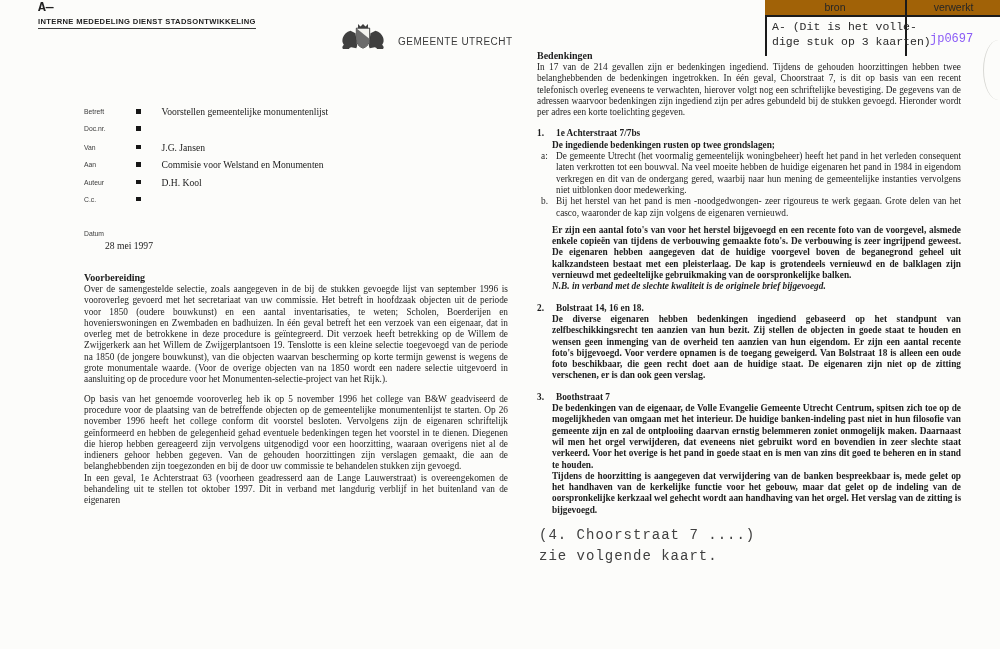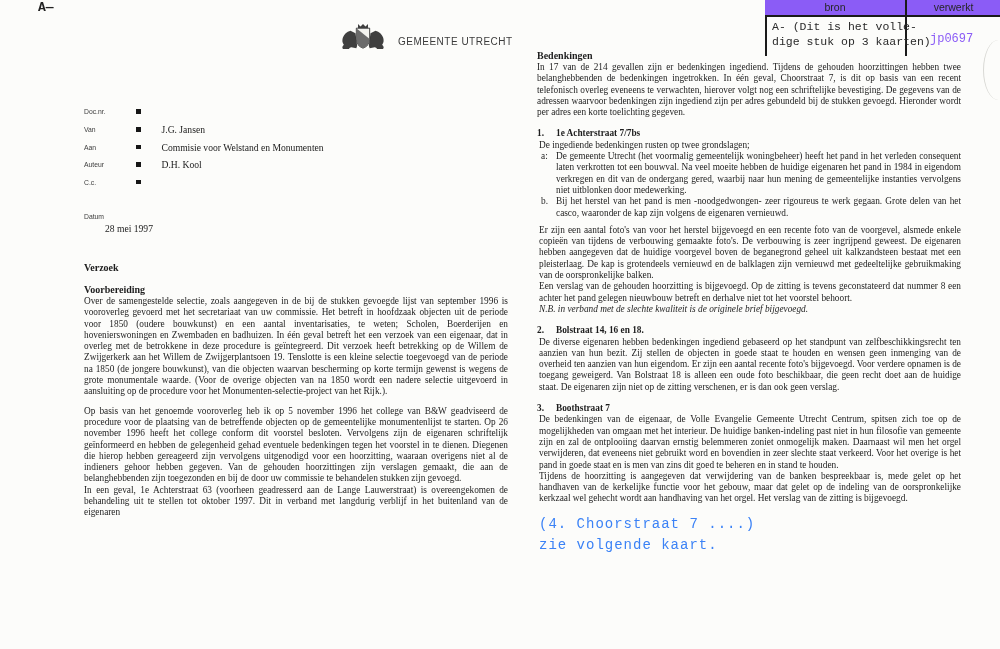--- a/index.html
+++ b/index.html
@@ -21,21 +21,21 @@
   }
   
   .logo{position:absolute;left:338px;top:22px;width:50px;height:34px;}
   .org-name{
     position:absolute;left:398px;top:36px;
     font-family:"Liberation Sans",sans-serif;font-size:10px;letter-spacing:.5px;color:#3b3b3b;
   }
   
   .stamp{position:absolute;left:765px;top:0;width:235px;height:56px;}
   .stamp-header{
-    display:flex;height:15px;background:#8b5cf6;border-bottom:2px solid #1a1a1a;
+    display:flex;height:15px;background:#a16207;border-bottom:2px solid #1a1a1a;
     font-family:"Liberation Sans",sans-serif;font-size:10.5px;color:#262626;
   }
   .stamp-header .cell-bron{width:140px;text-align:center;line-height:14px;}
   .stamp-header .cell-verwerkt{flex:1;text-align:center;line-height:14px;border-left:2px solid #1a1a1a;}
   .stamp-body{position:relative;height:39px;border-left:2px solid #1a1a1a;}
   .stamp-divider{position:absolute;left:138px;top:0;width:2px;height:39px;background:#1a1a1a;}
   .stamp-note{
     position:absolute;left:5px;top:2px;width:150px;
     font-family:"Liberation Mono",monospace;font-size:11.5px;line-height:15px;color:#2a2a2a;white-space:nowrap;
   }
@@ -58,44 +58,45 @@
   .left-col{left:84px;top:262px;width:424px;}
   .right-col{left:537px;top:50px;width:424px;}
   .sec-heading{font-weight:bold;font-size:10px;line-height:12px;text-align:left;}
   .para{margin:0 0 8px 0;}
   .para.tight{margin:0;}
   .mt{margin-top:10px;}
   
   .item{margin-top:10px;}
   .item-head{display:flex;font-weight:bold;}
   .item-num{width:19px;flex:none;}
-  .item-body{margin-left:2px;}
+  .item-body{margin-left:15px;font-weight:bold;}
   .subitem{display:flex;}
   .subitem .sub-label{width:15px;flex:none;margin-left:4px;}
   .subitem .sub-text{flex:1;text-align:justify;}
   .nb-line{font-style:italic;}
   .spacer-6{height:6px;}
   
   .closing-note{
     margin-top:9px;margin-left:2px;
     font-family:"Liberation Mono",monospace;font-size:14px;line-height:21px;
-    letter-spacing:1px;color:#3b82f6;text-align:left;
+    letter-spacing:1px;color:#404040;text-align:left;
   }
   
   .page-curl{
     position:absolute;right:-14px;top:40px;width:30px;height:60px;
     border-left:1px solid #d8d8d4;border-radius:50% 0 0 50%;
   }
 </style>
 </head>
 <body>
 
 <div class="page">
 
   <div class="corner-mark">A—</div>
+  <div class="memo-title">INTERNE MEDEDELING DIENST STADSONTWIKKELING</div>
 
   <div class="logo">
     <svg viewBox="0 0 60 38" width="50" height="34">
       <path d="M15 9 q-7 2 -9 8 q-2 5 1 9 q-3 3 -1 5 l7 0 q1 -2 3 -2 l6 1 1 -3 -2 -15 z" fill="#3f3f3f"></path>
       <path d="M45 9 q7 2 9 8 q2 5 -1 9 q3 3 1 5 l-7 0 q-1 -2 -3 -2 l-6 1 -1 -3 2 -15 z" fill="#3f3f3f"></path>
       <path d="M22 6 h16 v13 q0 8 -8 11 q-8 -3 -8 -11 z" fill="#f3f3ef" stroke="#222" stroke-width="1"></path>
       <path d="M22 6 l16 13 q0 8 -8 11 q-8 -3 -8 -11 z" fill="#6b6b6b"></path>
       <path d="M24 1 l3 3 3 -3 3 3 3 -3 v5 h-12 z" fill="#3f3f3f"></path>
     </svg>
   </div>
@@ -111,20 +112,25 @@
       <div class="stamp-note">
         <div>A- (Dit is het volle-</div>
         <div>dige stuk op 3 kaarten)</div>
       </div>
       <div class="stamp-verwerkt-value">jp0697</div>
     </div>
   </div>
 
   <div class="meta">
     <div class="meta-row">
+      <div class="meta-label">Betreft</div>
+      <div class="meta-bullet"></div>
+      <div class="meta-value">Voorstellen gemeentelijke monumentenlijst</div>
+    </div>
+    <div class="meta-row">
       <div class="meta-label">Doc.nr.</div>
       <div class="meta-bullet"></div>
       <div class="meta-value"></div>
     </div>
     <div class="meta-row gap-before">
       <div class="meta-label">Van</div>
       <div class="meta-bullet"></div>
       <div class="meta-value">J.G. Jansen</div>
     </div>
     <div class="meta-row">
@@ -143,21 +149,20 @@
       <div class="meta-value"></div>
     </div>
     <div class="meta-row big-gap">
       <div class="meta-label">Datum</div>
       <div class="meta-bullet"></div>
       <div class="meta-value">28 mei 1997</div>
     </div>
   </div>
 
   <div class="col left-col">
-    <div class="sec-heading">Verzoek</div>
     <div class="sec-heading mt">Voorbereiding</div>
     <p class="para">Over de samengestelde selectie, zoals aangegeven in de bij de stukken gevoegde lijst van september 1996 is vooroverleg gevoerd met het secretariaat van uw commissie. Het betreft in hoofdzaak objecten uit de periode voor 1850 (oudere bouwkunst) en een aantal inventarisaties, te weten; Scholen, Boerderijen en hovenierswoningen en Zwembaden en badhuizen. In één geval betreft het een verzoek van een eigenaar, dat in overleg met de betrokkene in deze procedure is geïntegreerd. Dit verzoek heeft betrekking op de Willem de Zwijgerkerk aan het Willem de Zwijgerplantsoen 19. Tenslotte is een kleine selectie toegevoegd van de periode na 1850 (de jongere bouwkunst), van die objecten waarvan bescherming op korte termijn gewenst is wegens de grote monumentale waarde. (Voor de overige objecten van na 1850 wordt een nadere selectie uitgevoerd in aansluiting op de procedure voor het Monumenten-selectie-project van het Rijk.).</p>
     <p class="para tight">Op basis van het genoemde vooroverleg heb ik op 5 november 1996 het college van B&amp;W geadviseerd de procedure voor de plaatsing van de betreffende objecten op de gemeentelijke monumentenlijst te starten. Op 26 november 1996 heeft het college conform dit voorstel besloten. Vervolgens zijn de eigenaren schriftelijk geïnformeerd en hebben de gelegenheid gehad eventuele bedenkingen tegen het voorstel in te dienen. Diegenen die hierop hebben gereageerd zijn vervolgens uitgenodigd voor een hoorzitting, waaraan overigens niet al de indieners gehoor hebben gegeven. Van de gehouden hoorzittingen zijn verslagen gemaakt, die aan de belanghebbenden zijn toegezonden en bij de door uw commissie te behandelen stukken zijn gevoegd.</p>
     <p class="para tight">In een geval, 1e Achterstraat 63 (voorheen geadresserd aan de Lange Lauwerstraat) is overeengekomen de behandeling uit te stellen tot oktober 1997. Dit in verband met langdurig verblijf in het buitenland van de eigenaren</p>
   </div>
 
   <div class="col right-col">
     <div class="sec-heading">Bedenkingen</div>
     <p class="para tight">In 17 van de 214 gevallen zijn er bedenkingen ingediend. Tijdens de gehouden hoorzittingen hebben twee belanghebbenden de bedenkingen ingetrokken. In één geval, Choorstraat 7, is dit op basis van een recent telefonisch overleg eveneens te verwachten, hierover volgt nog een schriftelijke bevestiging. De gegevens van de adressen waarvoor bedenkingen zijn ingediend zijn per adres gebundeld bij de stukken gevoegd. Hieronder wordt per adres een korte toelichting gegeven.</p>
 
@@ -172,21 +177,20 @@
       <div class="subitem">
         <span class="sub-label">a:</span>
         <span class="sub-text">De gemeente Utrecht (het voormalig gemeentelijk woningbeheer) heeft het pand in het verleden consequent laten verkrotten tot een bouwval. Na veel moeite hebben de huidige eigenaren het pand in 1984 in eigendom verkregen en dit van de ondergang gered, waarbij naar hun mening de gemeentelijke instanties vervolgens niet uitblonken door medewerking.</span>
       </div>
       <div class="subitem">
         <span class="sub-label">b.</span>
         <span class="sub-text">Bij het herstel van het pand is men -noodgedwongen- zeer rigoureus te werk gegaan. Grote delen van het casco, waaronder de kap zijn volgens de eigenaren vernieuwd.</span>
       </div>
       <div class="spacer-6"></div>
       <div class="item-body">Er zijn een aantal foto's van voor het herstel bijgevoegd en een recente foto van de voorgevel, alsmede enkele copieën van tijdens de verbouwing gemaakte foto's. De verbouwing is zeer ingrijpend geweest. De eigenaren hebben aangegeven dat de huidige voorgevel boven de beganegrond geheel uit kalkzandsteen bestaat met een pleisterlaag. De kap is grotendeels vernieuwd en de balklagen zijn vernieuwd met gedeeltelijke gebruikmaking van de oorspronkelijke balken.</div>
-      <div class="item-body">Een verslag van de gehouden hoorzitting is bijgevoegd. Op de zitting is tevens geconstateerd dat nummer 8 een achter het pand gelegen nieuwbouw betreft en derhalve niet tot het voorstel behoort.</div>
       <div class="item-body nb-line">N.B. in verband met de slechte kwaliteit is de originele brief bijgevoegd.</div>
     </div>
 
     <div class="item">
       <div class="item-head">
         <span class="item-num">2.</span>
         <span>Bolstraat 14, 16 en 18.</span>
       </div>
       <div class="item-body">De diverse eigenaren hebben bedenkingen ingediend gebaseerd op het standpunt van zelfbeschikkingsrecht ten aanzien van hun bezit. Zij stellen de objecten in goede staat te houden en wensen geen inmenging van de overheid ten aanzien van hun eigendom. Er zijn een aantal recente foto's bijgevoegd. Voor verdere opnamen is de toegang geweigerd. Van Bolstraat 18 is alleen een oude foto beschikbaar, die geen recht doet aan de huidige staat. De eigenaren zijn niet op de zitting verschenen, er is dan ook geen verslag.</div>
     </div>

